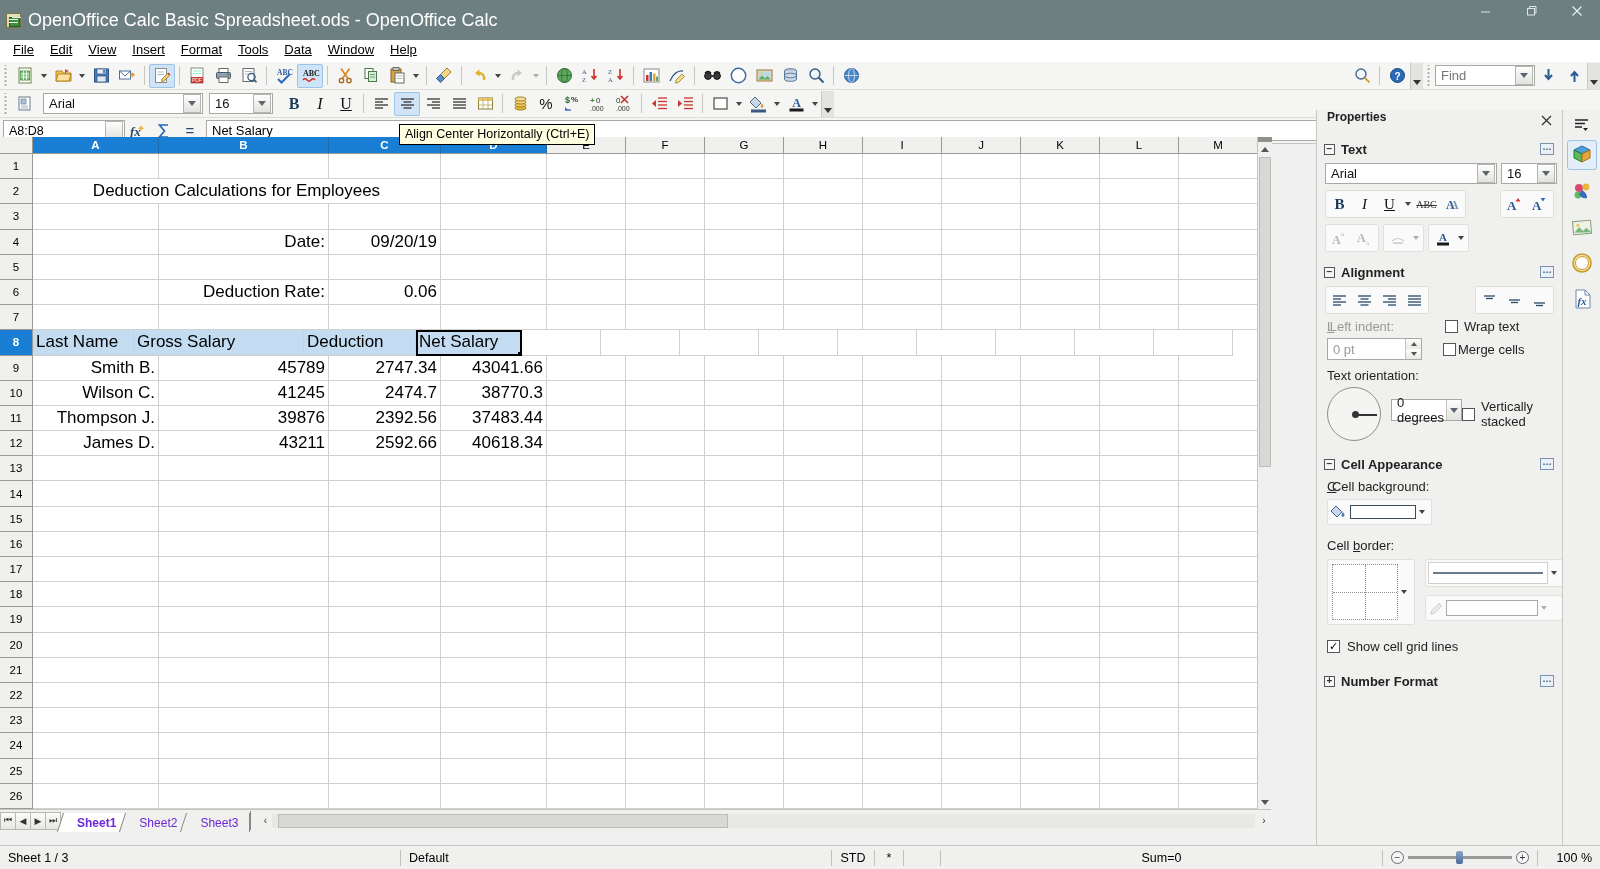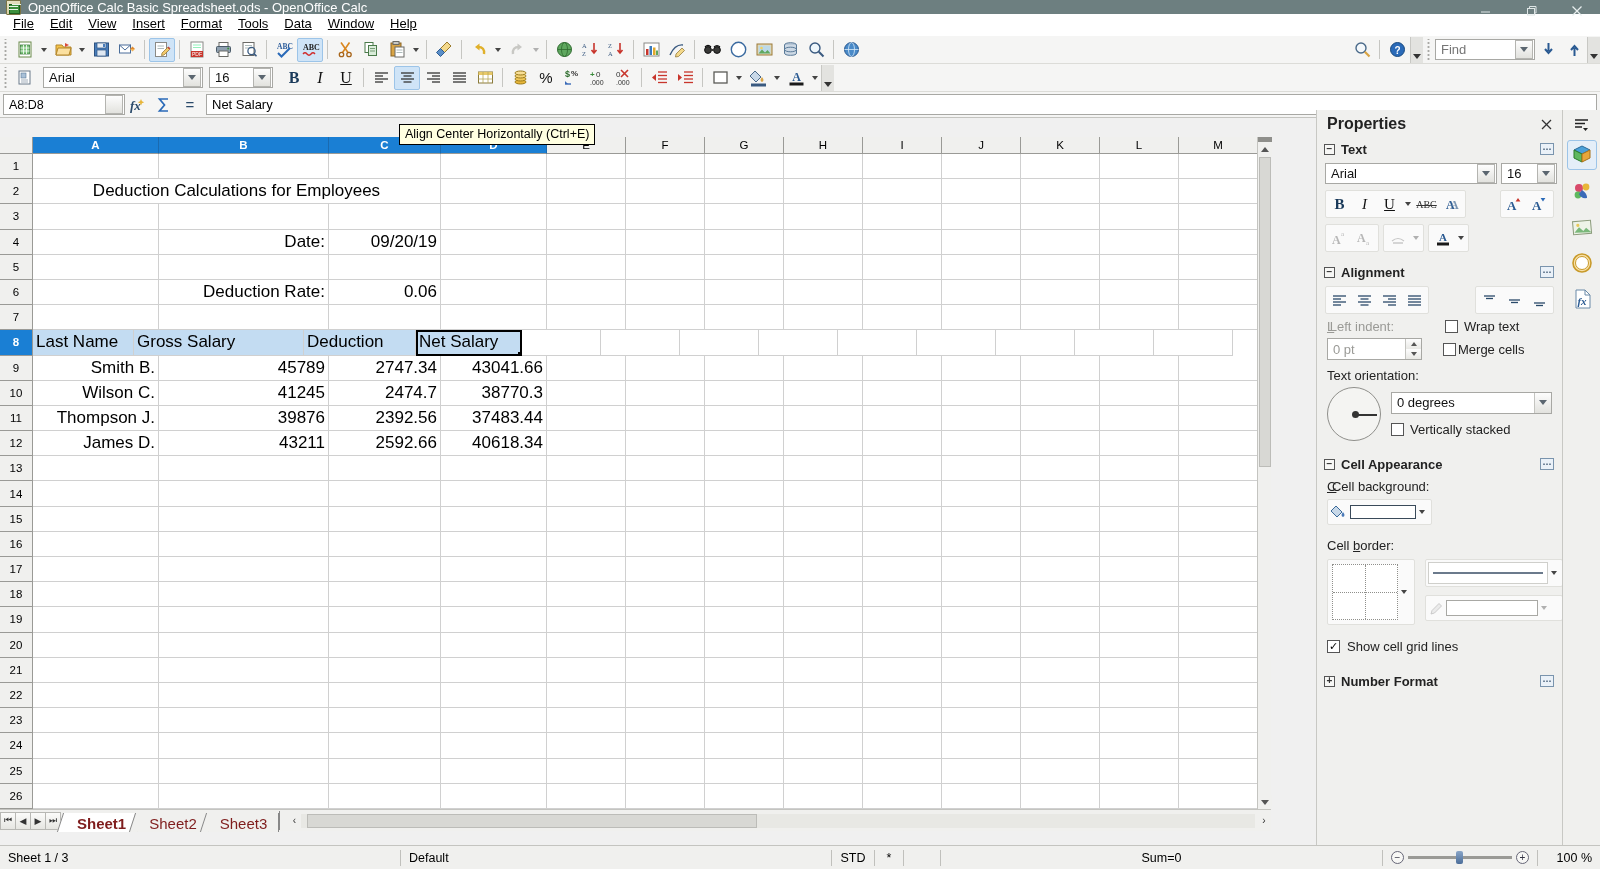--- a/index.html
+++ b/index.html
@@ -7,22 +7,22 @@
     width: 1600px; height: 869px;
     font-family: "Liberation Sans", sans-serif;
     font-size: 12px;
     overflow: hidden;
     background: #f0f0f0;
   }
   #app { position: relative; width: 1600px; height: 869px; }
 
   
   .titlebar {
-    height: 14px; background: #6d7f80; display: flex; align-items: center;
-    color: #ffffff; font-size: 13px; padding-left: 6px; position: relative;
+    height: 40px; background: #6d7f80; display: flex; align-items: center;
+    color: #ffffff; font-size: 18px; padding-left: 6px; position: relative;
   }
   .title-icon {
     width: 15px; height: 15px; margin-right: 7px; flex: 0 0 auto;
     background: linear-gradient(160deg,#e8e4c9 0%,#cfc89a 100%);
     border: 1px solid #7c7444; border-radius: 1px; position: relative;
   }
   .title-icon::before {
     content:""; position:absolute; left:2px; top:3px; width:9px; height:8px;
     background:#3c8f3c; border:1px solid #1f5e1f;
   }
@@ -199,21 +199,21 @@
     position: absolute; left: 0; top: 809px; width: 1271px; height: 22px;
     background: #f0f0ee; display: flex; align-items: center; border-top: 1px solid #c4c4c0;
   }
   .navbtn {
     width: 16px; height: 18px; display: flex; align-items: center; justify-content: center;
     border: 1px solid #b8b8b4; background: linear-gradient(180deg,#fbfbfa,#e6e6e2);
     margin-right: -1px; flex: 0 0 auto; font-size: 9px; color: #333;
   }
   .tabs { display: flex; align-items: flex-end; height: 22px; margin-left: 6px; }
   .tab {
-    height: 19px; padding: 2px 11px 0 11px; font-size: 15px; color: #7f1d1d;
+    height: 19px; padding: 2px 11px 0 11px; font-size: 12px; color: #6d28d9;
     background: #f0f0ee; position: relative; line-height: 17px;
     border-right: 1px solid #888; transform: skewX(0deg);
   }
   .tab::before {
     content:""; position: absolute; left: -6px; top: 0; width: 8px; height: 19px;
     background: #f0f0ee; transform: skewX(-18deg); border-left: 1px solid #888;
   }
   .tab.active { background: #fff; font-weight: bold; }
   .tab.active::before { background: #fff; }
   .tabs-end { width: 8px; height: 19px; border-left: 1px solid #888; }
@@ -250,22 +250,22 @@
     position: absolute; left: 48px; top: -5px; width: 7px; height: 13px;
     background: linear-gradient(180deg,#8aa6c8,#4b6d99); border-radius: 2px;
   }
 
   
   .sidebar {
     position: absolute; right: 38px; top: 110px; width: 246px; height: 735px;
     background: #f0f0ee; border-left: 1px solid #c8c8c4;
   }
   .sb-header {
-    height: 28px; display: flex; align-items: center; padding: 0 6px 0 10px;
-    font-size: 16px; font-weight: bold; color: #222; gap: 27px;
+    height: 28px; display: flex; align-items: flex-start; padding: 0 6px 0 10px;
+    font-size: 12px; font-weight: bold; color: #222; gap: 27px;
   }
   .sb-close { margin-left: auto; width: 20px; height: 20px; display: flex;
     align-items: center; justify-content: center; color: #333; font-size: 14px; }
   .panel-title {
     height: 22px; display: flex; align-items: center; padding-left: 7px;
     font-size: 13px; font-weight: bold; color: #222; position: relative;
   }
   .expander {
     width: 11px; height: 11px; border: 1px solid #555; margin-right: 6px;
     display: flex; align-items: center; justify-content: center;
@@ -1588,21 +1588,21 @@
         <div class="sb-label" style="margin-left:-4px">Merge cells</div>
       </div>
     </div>
 
     <div style="padding:6px 10px 0 10px">
       <div class="sb-label">Text orientation:</div>
     </div>
 
     <div style="display:flex;align-items:center;padding:4px 10px;gap:10px">
       <div class="dial"></div>
-      <div style="display:flex;flex-direction:column;gap:8px;flex:1">
+      <div style="display:flex;flex-direction:row;flex:1">
         <div class="sel-ctl">
           <span>0 degrees</span>
           <div class="cbtn2"></div>
         </div>
         <div style="display:flex;align-items:center;gap:6px">
           <div class="chk"></div>
           <div class="sb-label">Vertically stacked</div>
         </div>
       </div>
     </div>

